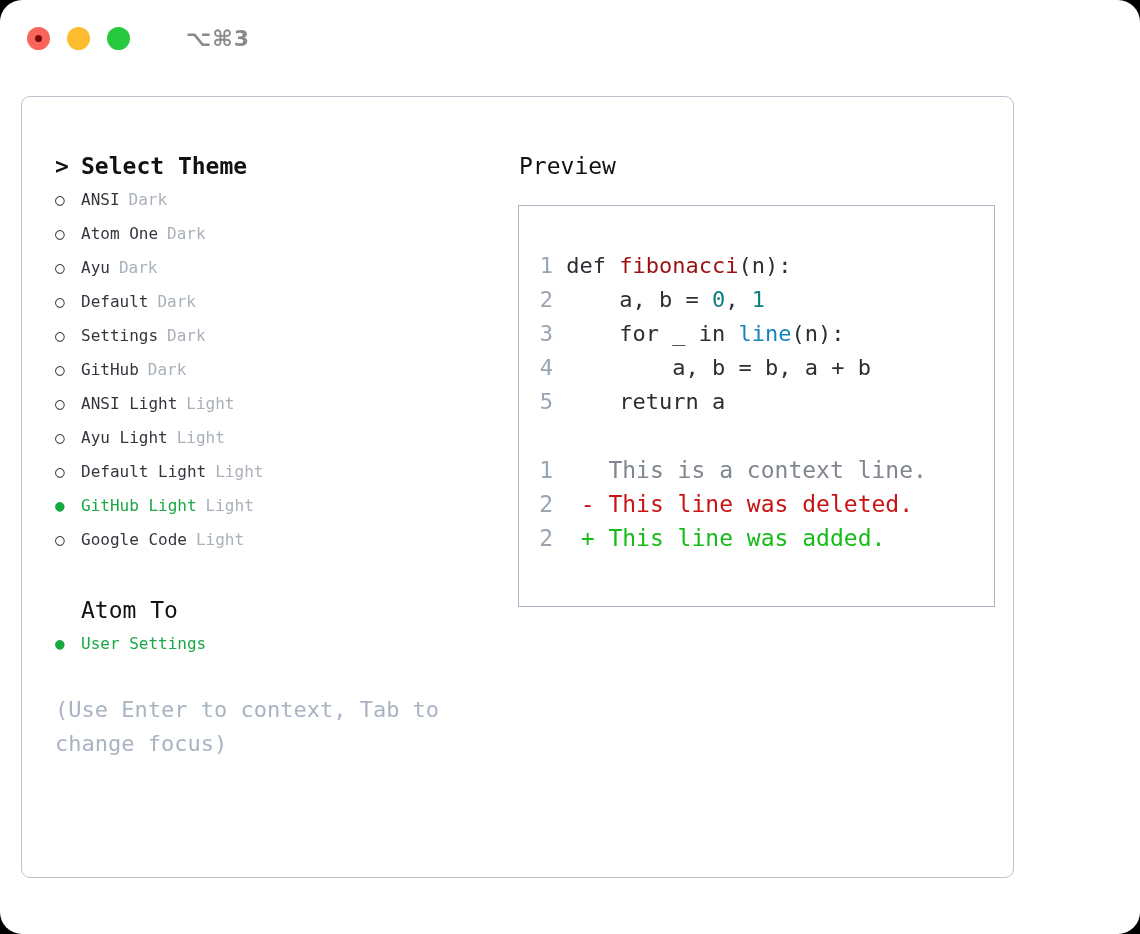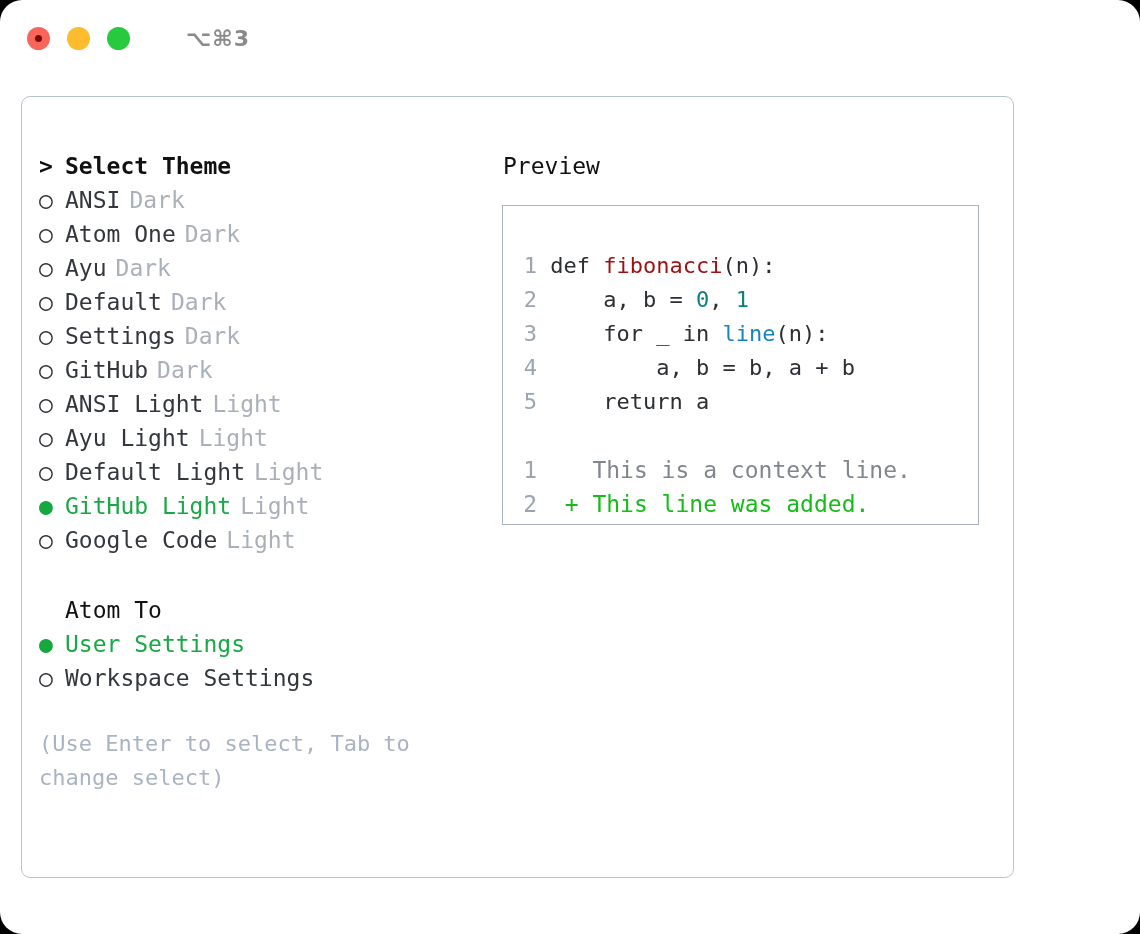--- a/index.html
+++ b/index.html
@@ -71,21 +71,21 @@
     width: 993px;
     height: 782px;
     border: 1.5px solid #b9c2cd;
     border-radius: 9px;
     box-sizing: border-box;
     background: #ffffff;
   }
 
   #panel-inner {
     position: absolute;
-    left: 0; top: 0;
+    left: 16px; top: 0;
     width: 100%; height: 100%;
     display: flex;
   }
 
   
   #left-col {
     width: 480px;
     padding: 52px 0 0 17px;
     box-sizing: border-box;
   }
@@ -95,21 +95,21 @@
     font-weight: bold;
     color: #111111;
     line-height: 34px;
     white-space: pre;
   }
   .section-head .caret { display: inline-block; width: 26px; }
 
   .opt-list { margin: 0; padding: 0; }
 
   .opt-row {
-    font-size: 23px;
+    font-size: 16px;
     line-height: 34px;
     color: #33373d;
     white-space: pre;
     display: block;
   }
   .opt-marker {
     display: inline-block;
     width: 26px;
     color: #33373d;
   }
@@ -147,21 +147,21 @@
   #preview-title {
     font-size: 23px;
     font-weight: normal;
     color: #111111;
     line-height: 34px;
     margin-left: 1px;
   }
   #preview-box {
     margin-top: 22px;
     width: 477px;
-    height: 320px;
+    height: 402px;
     border: 1.5px solid #a9b4c2;
     box-sizing: border-box;
     background: #ffffff;
     padding: 43px 0 0 0;
   }
 
   .code-line {
     font-size: 22px;
     line-height: 34px;
     white-space: pre;
@@ -213,40 +213,40 @@
             <div class="opt-row"><span class="opt-marker">○</span><span class="opt-label">Ayu Light</span><span class="opt-tag">Light</span></div>
             <div class="opt-row"><span class="opt-marker">○</span><span class="opt-label">Default Light</span><span class="opt-tag">Light</span></div>
             <div class="opt-row selected"><span class="opt-marker">●</span><span class="opt-label">GitHub Light</span><span class="opt-tag">Light</span></div>
             <div class="opt-row"><span class="opt-marker">○</span><span class="opt-label">Google Code</span><span class="opt-tag">Light</span></div>
           </div>
 
         <div id="apply-group">
           <div class="apply-head">Atom To</div>
           <div class="opt-list" id="apply-list">
               <div class="opt-row selected"><span class="opt-marker">●</span><span class="opt-label">User Settings</span></div>
-              <div class="opt-row"><span class="opt-marker">○</span><span class="opt-label">Workspace Settings</span></div>
             </div>
         </div>
 
-        <div id="hint">(Use Enter to select, Tab to change select)</div>
+        <div id="hint">(Use Enter to context, Tab to change focus)</div>
       </div>
 
       <div id="right-col">
         <div id="preview-title">Preview</div>
         <div id="preview-box">
           <div id="code-block">
               <div class="code-line"><span class="ln">1</span><span> </span><span>def </span><span class="tok-fn">fibonacci</span><span>(n):</span></div>
               <div class="code-line"><span class="ln">2</span><span>     </span><span>a, b = </span><span class="tok-num">0</span><span>, </span><span class="tok-num">1</span></div>
               <div class="code-line"><span class="ln">3</span><span>     </span><span>for _ in </span><span class="tok-call">line</span><span>(n):</span></div>
               <div class="code-line"><span class="ln">4</span><span>         </span><span>a, b = b, a + b</span></div>
               <div class="code-line"><span class="ln">5</span><span>     </span><span>return a</span></div>
             </div>
           <div class="spacer-line"></div>
           <div id="diff-block">
               <div class="diff-line"><span class="ln">1</span><span class="diff-ctx">    This is a context line.</span></div>
+              <div class="diff-line"><span class="ln">2</span><span class="diff-del">  - This line was deleted.</span></div>
               <div class="diff-line"><span class="ln">2</span><span class="diff-add">  + This line was added.</span></div>
             </div>
         </div>
       </div>
 
     </div>
   </div>
 </div>
 
 </body></html>

